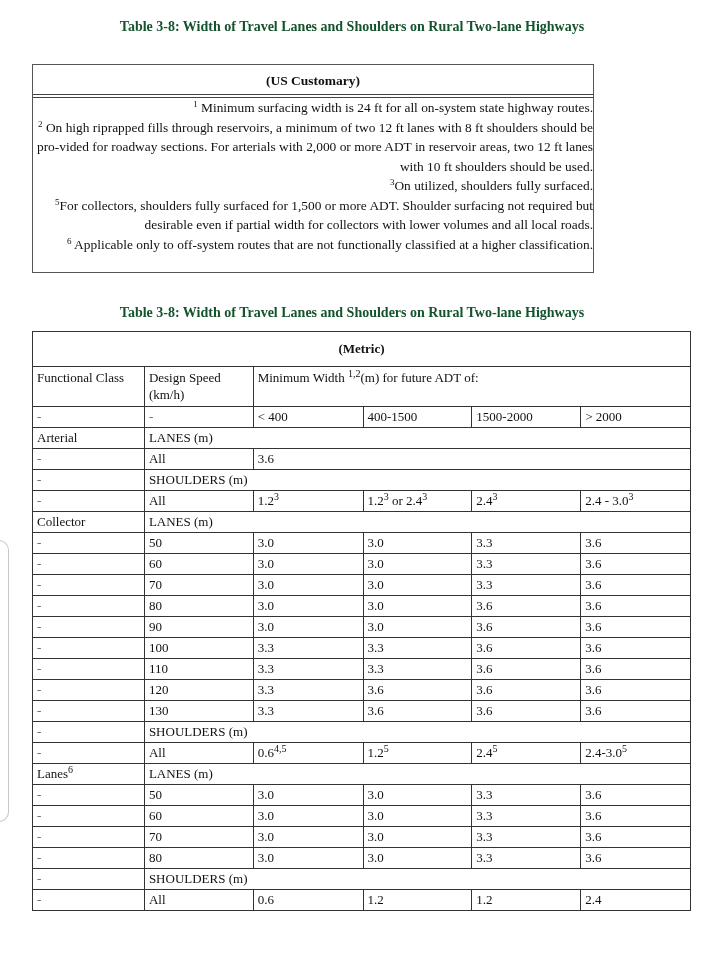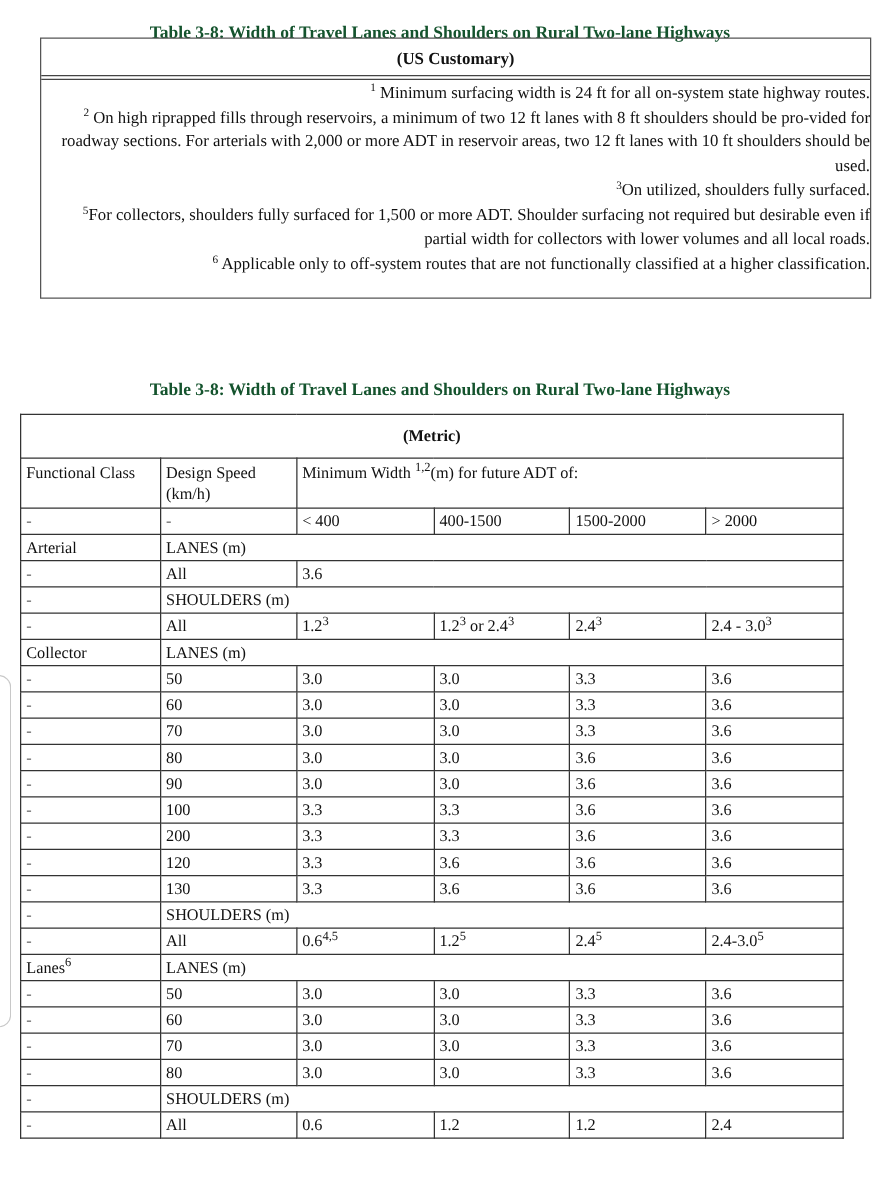--- a/index.html
+++ b/index.html
@@ -9,35 +9,35 @@
   }
   .title {
     position: absolute; left: 0; width: 704px; text-align: center;
     font-family: "Liberation Serif", serif; font-weight: bold; font-size: 14px; color: #14532d;
   }
   #title-1 { top: 19px; }
   #title-2 { top: 305px; }
 
   
   .notes-box {
-    position: absolute; left: 32px; top: 30px; width: 665px; height: 209px;
+    position: absolute; left: 32px; top: 64px; width: 562px; height: 209px;
     border: 1.5px solid #555; box-sizing: border-box;
   }
   .notes-header {
     height: 29px; line-height: 31px; text-align: center;
     font-family: "Liberation Serif", serif; font-weight: bold; font-size: 13.5px;
     border-bottom: 4px double #444;
   }
   .notes-body { padding: 0 0 0 2px; font-family: "Liberation Serif", serif; font-size: 13.4px; line-height: 19.5px; text-align: right; }
   .note { margin: 0; }
   .note sup { font-size: 9px; vertical-align: 5px; line-height: 0; }
 
   
   table.metric {
-    position: absolute; left: 16px; top: 331px; width: 659px;
+    position: absolute; left: 32px; top: 331px; width: 659px;
     border-collapse: collapse; font-family: "Liberation Serif", serif; font-size: 13px;
     border: 1.5px solid #555;
   }
   table.metric td {
     border: 1px solid #333; padding: 0 0 0 4px; height: 21px; vertical-align: top; line-height: 20px;
     box-sizing: border-box;
   }
   table.metric td.dash { color: #666; }
   table.metric tr.metric-head td {
     text-align: center; font-weight: bold; height: 29px; line-height: 34px; padding: 0;
@@ -164,21 +164,21 @@
       <tr>
         <td class="dash"><span>-</span></td>
         <td>100</td>
         <td><span>3.3</span></td>
         <td><span>3.3</span></td>
         <td><span>3.6</span></td>
         <td><span>3.6</span></td>
       </tr>
       <tr>
         <td class="dash"><span>-</span></td>
-        <td>200</td>
+        <td>110</td>
         <td><span>3.3</span></td>
         <td><span>3.3</span></td>
         <td><span>3.6</span></td>
         <td><span>3.6</span></td>
       </tr>
       <tr>
         <td class="dash"><span>-</span></td>
         <td>120</td>
         <td><span>3.3</span></td>
         <td><span>3.6</span></td>

